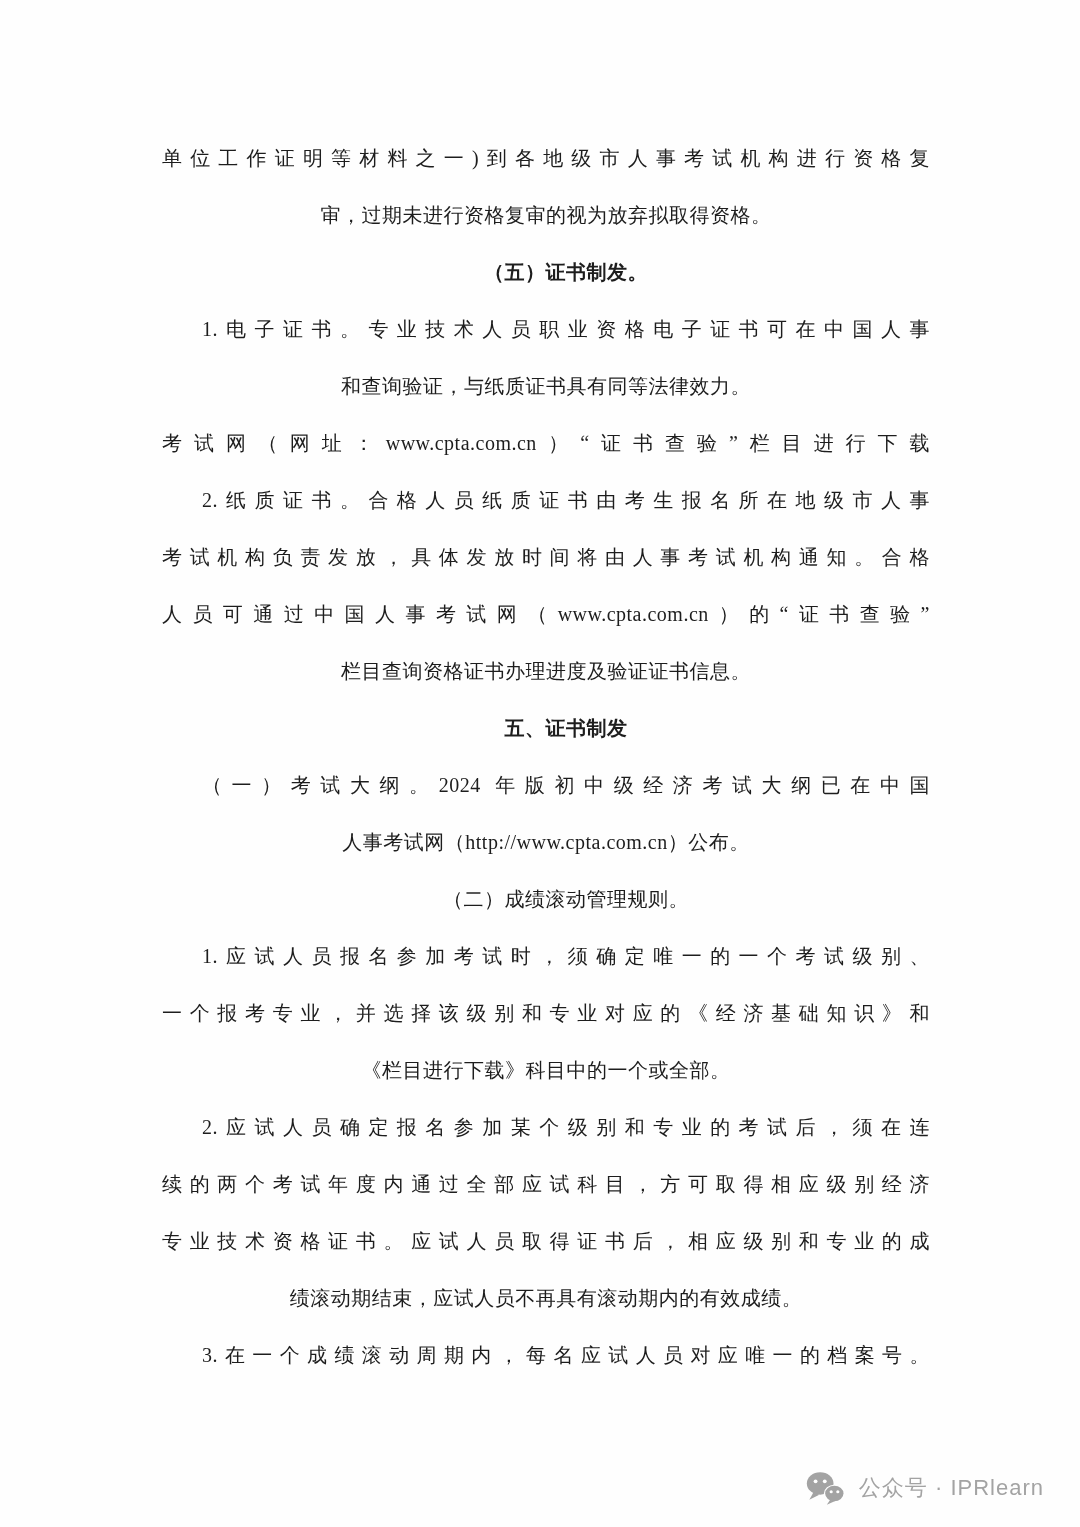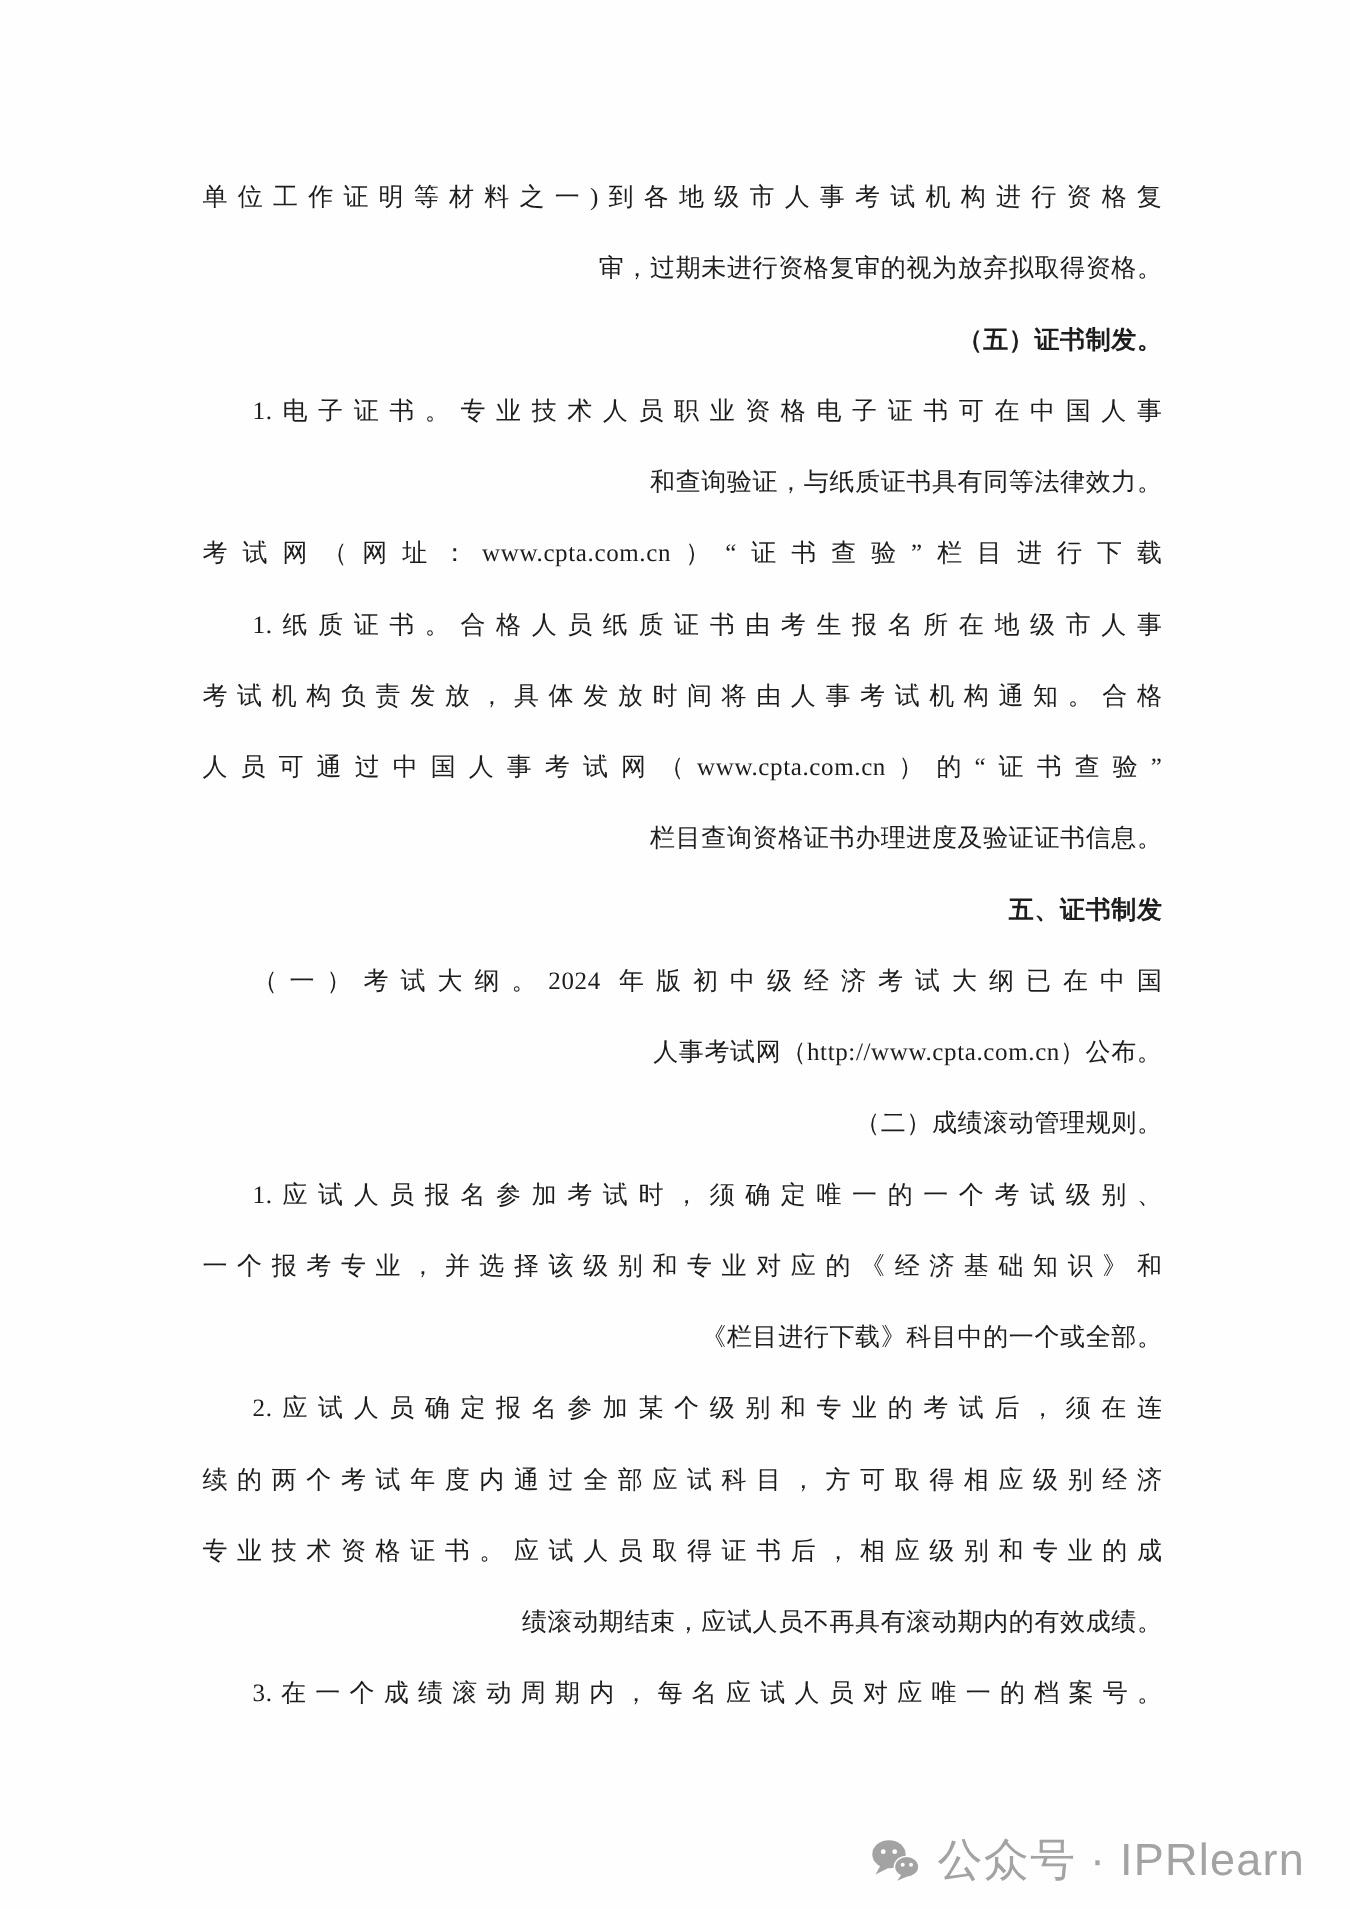--- a/index.html
+++ b/index.html
@@ -20,58 +20,58 @@
     top: 130px;
     left: 162px;
     width: 768px;
     font-size: 20px;
     line-height: 57px;
     color: #1d1d1d;
     letter-spacing: 0.5px;
   }
   .line {
     width: 100%;
-    text-align: right;
+    text-align: center;
     white-space: normal;
   }
   .fj {
     text-align: justify;
     text-align-last: justify;
   }
   .ind { text-indent: 2em; }
   .bold { font-weight: bold; }
   .footer {
     position: absolute;
     right: 36px;
     bottom: 22px;
     display: flex;
     align-items: center;
     gap: 13px;
     color: #a3a3a3;
     font-family: "Liberation Sans", sans-serif;
-    font-size: 36px;
+    font-size: 22px;
     letter-spacing: 1px;
   }
   .wx-icon { display: inline-block; width: 40px; height: 34px; }
   .wx-icon svg { display: block; width: 100%; height: 100%; }
   .footer-text { line-height: 34px; }
 </style>
 </head>
 <body>
 
 <div class="doc-page">
 
   <div class="doc-text">
     <div class="line fj">单位工作证明等材料之一)到各地级市人事考试机构进行资格复</div>
     <div class="line">审，过期未进行资格复审的视为放弃拟取得资格。</div>
     <div class="line ind bold">（五）证书制发。</div>
     <div class="line ind fj">1.电子证书。专业技术人员职业资格电子证书可在中国人事</div>
     <div class="line">和查询验证，与纸质证书具有同等法律效力。</div>
     <div class="line fj">考试网（网址：www.cpta.com.cn）“证书查验”栏目进行下载</div>
-    <div class="line ind fj">1.纸质证书。合格人员纸质证书由考生报名所在地级市人事</div>
+    <div class="line ind fj">2.纸质证书。合格人员纸质证书由考生报名所在地级市人事</div>
     <div class="line fj">考试机构负责发放，具体发放时间将由人事考试机构通知。合格</div>
     <div class="line fj">人员可通过中国人事考试网（www.cpta.com.cn）的“证书查验”</div>
     <div class="line">栏目查询资格证书办理进度及验证证书信息。</div>
     <div class="line ind bold">五、证书制发</div>
     <div class="line ind fj">（一）考试大纲。2024 年版初中级经济考试大纲已在中国</div>
     <div class="line">人事考试网（http://www.cpta.com.cn）公布。</div>
     <div class="line ind">（二）成绩滚动管理规则。</div>
     <div class="line ind fj">1.应试人员报名参加考试时，须确定唯一的一个考试级别、</div>
     <div class="line fj">一个报考专业，并选择该级别和专业对应的《经济基础知识》和</div>
     <div class="line">《栏目进行下载》科目中的一个或全部。</div>

